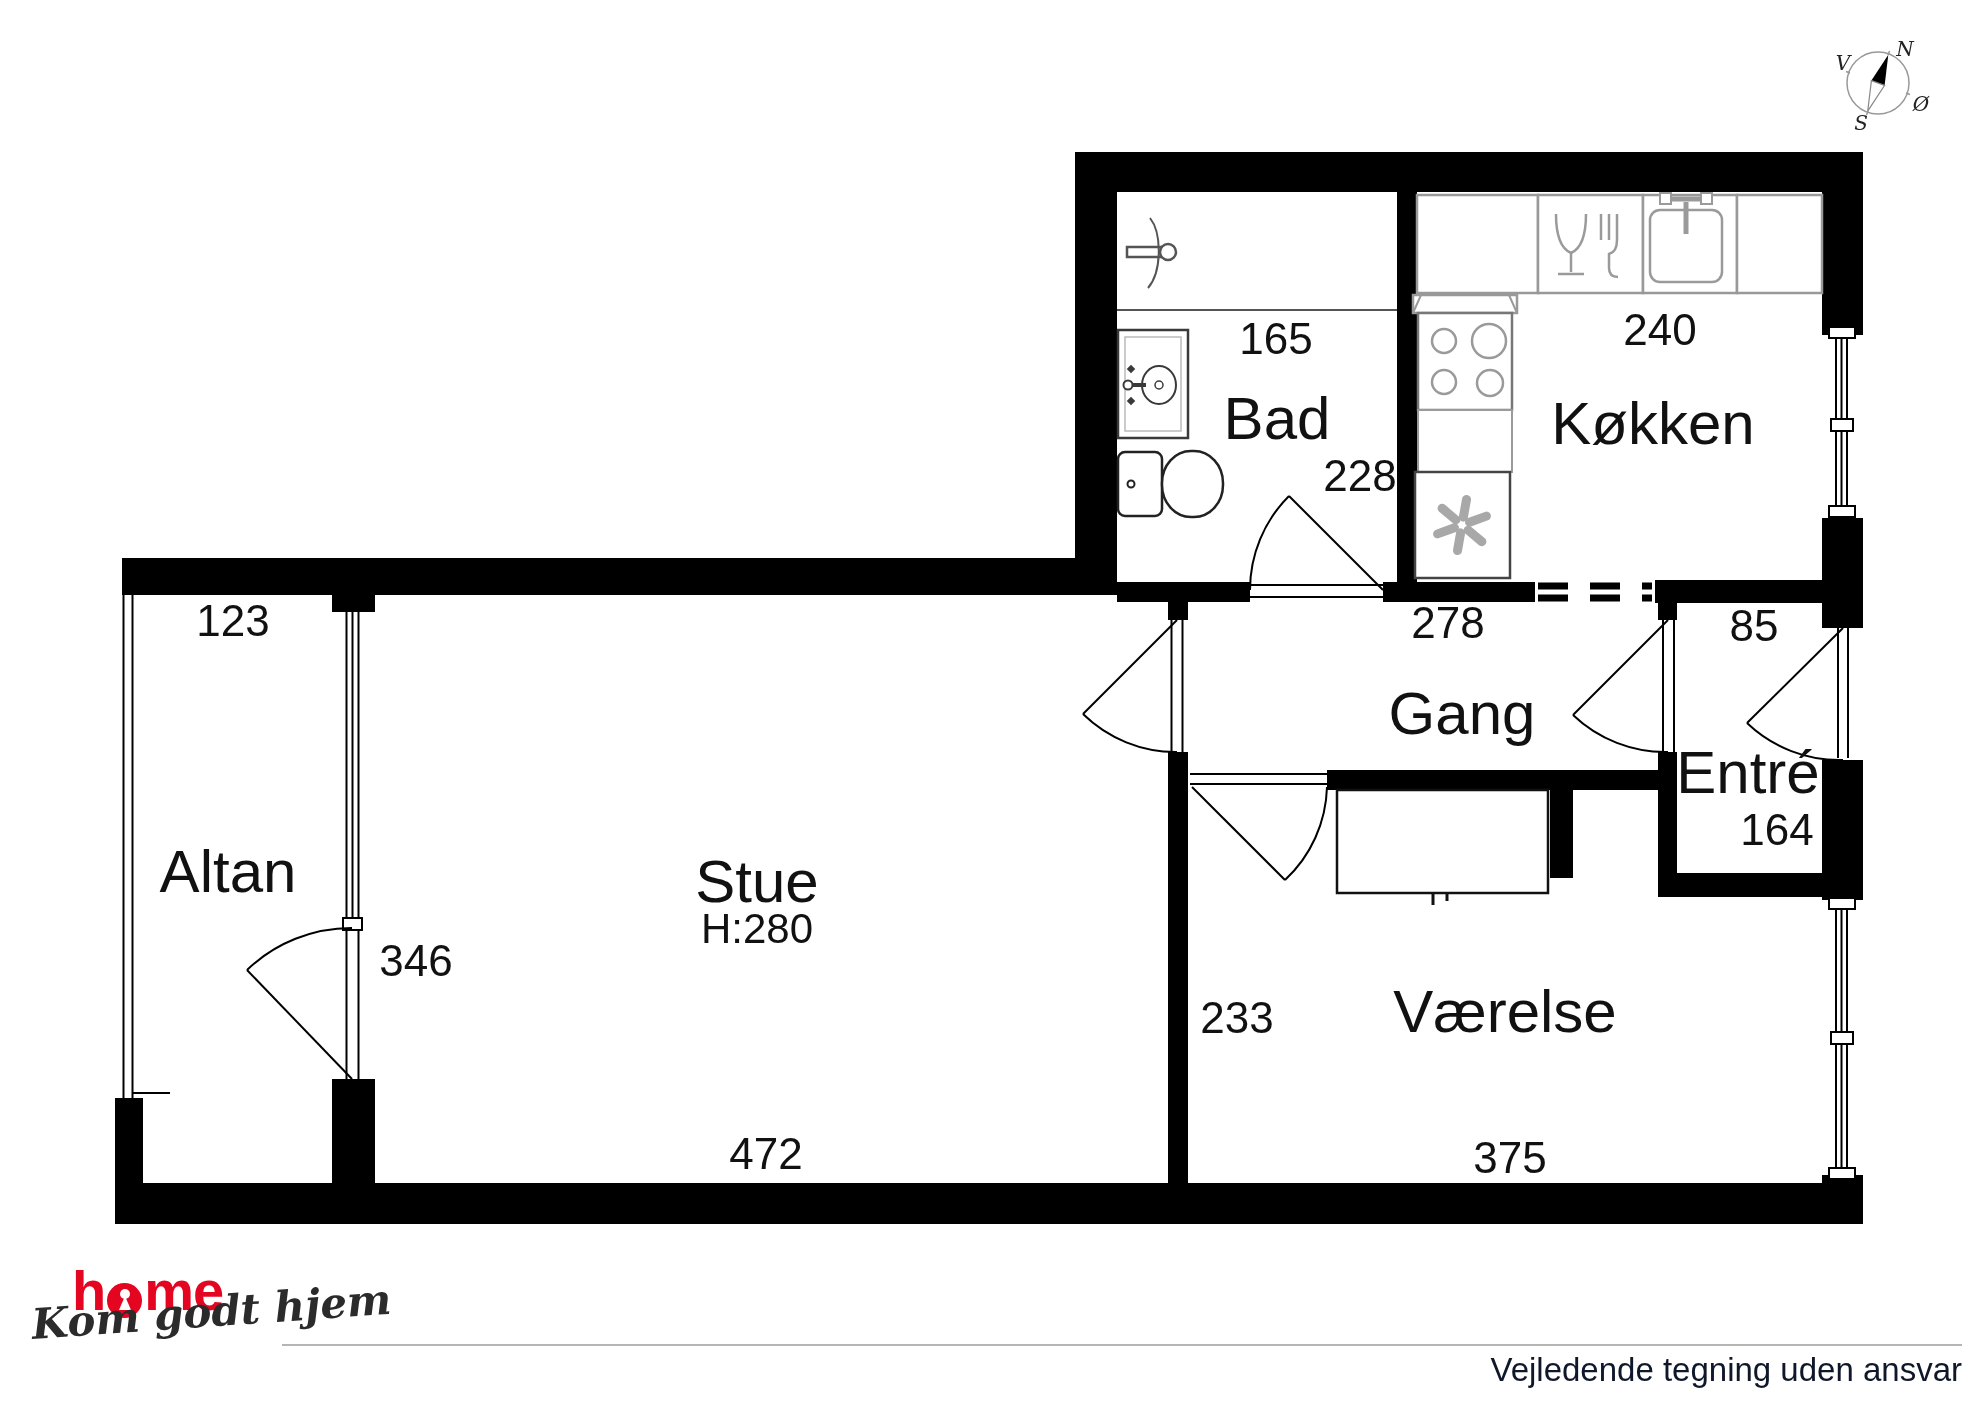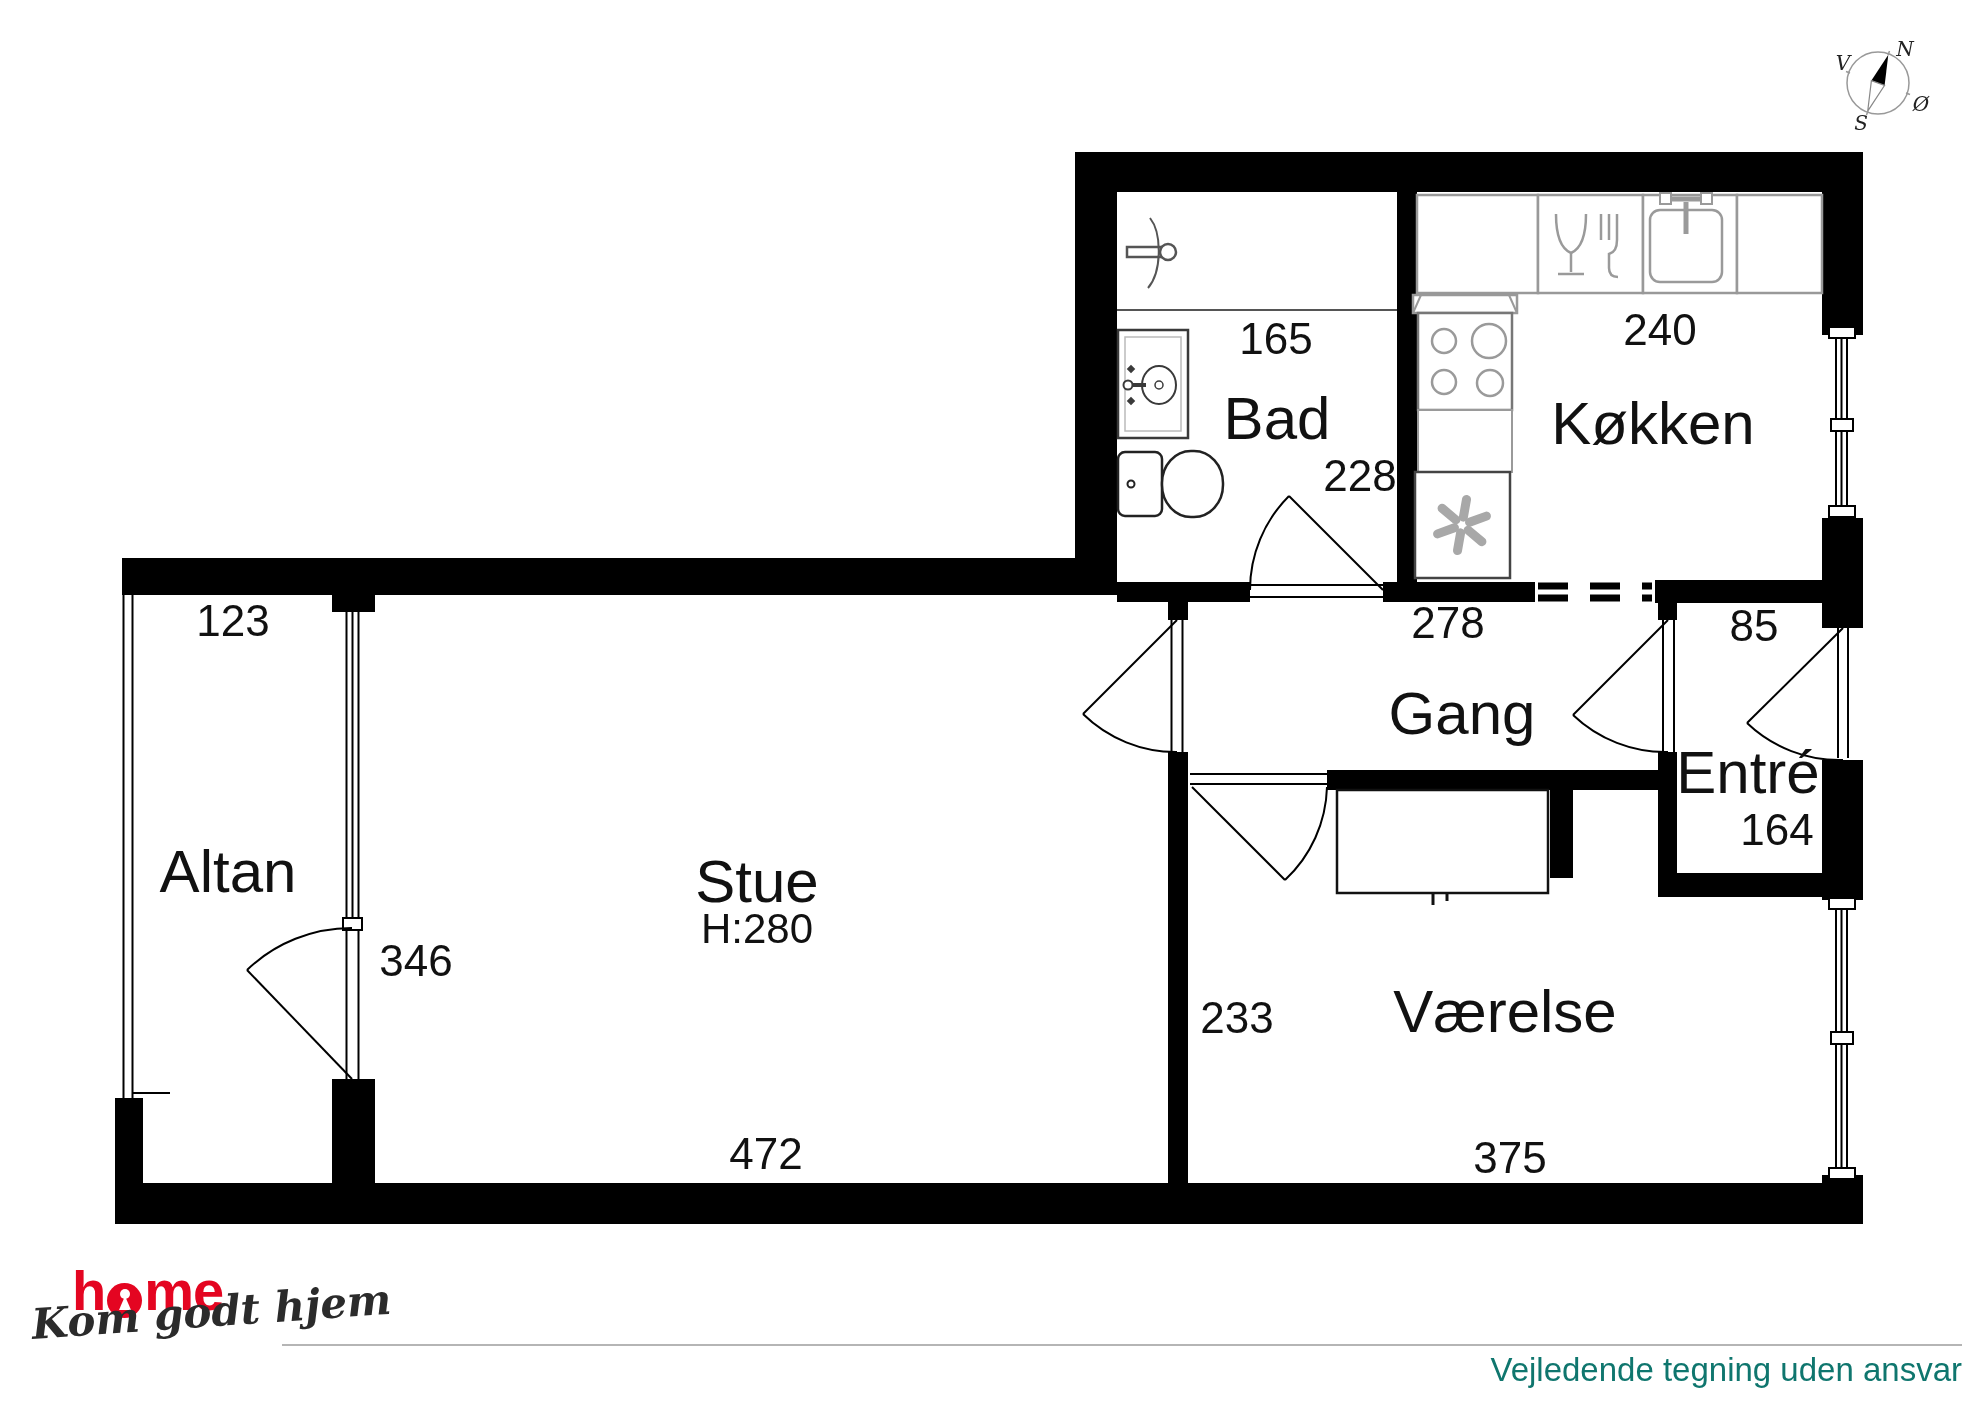--- a/index.html
+++ b/index.html
@@ -20,21 +20,21 @@
   .keyhole-o{display:inline-block;width:35px;height:35px;background:#e40521;border-radius:50%;
              position:relative;margin:0 2px 1px 2px;}
   .keyhole-o::before{content:"";position:absolute;left:50%;top:6px;width:10px;height:10px;margin-left:-5px;
              background:#ffffff;border-radius:50%;}
   .keyhole-o::after{content:"";position:absolute;left:50%;top:13px;margin-left:-6px;width:0;height:0;
              border-left:6px solid transparent;border-right:6px solid transparent;border-bottom:14px solid #ffffff;}
   .tagline{position:absolute;left:30px;top:1300px;width:260px;
            font-family:"DejaVu Serif",serif;font-style:italic;font-weight:bold;font-size:42px;color:#2b2b2b;
            transform:rotate(-4deg);transform-origin:left top;letter-spacing:0px;white-space:nowrap;}
   .footline{position:absolute;left:282px;top:1344px;width:1680px;border-top:2px solid #b5b5b5;}
-  .disclaimer{position:absolute;right:22px;top:1351px;font-size:33px;color:#0f766e;}
+  .disclaimer{position:absolute;right:22px;top:1351px;font-size:33px;color:#0f172a;}
 </style>
 </head>
 <body>
 
 <div id="stage">
 
 <svg width="1984" height="1403" viewBox="0 0 1984 1403">
 
   <g>
     <rect class="wall" x="1075" y="152" width="788" height="40"></rect>

